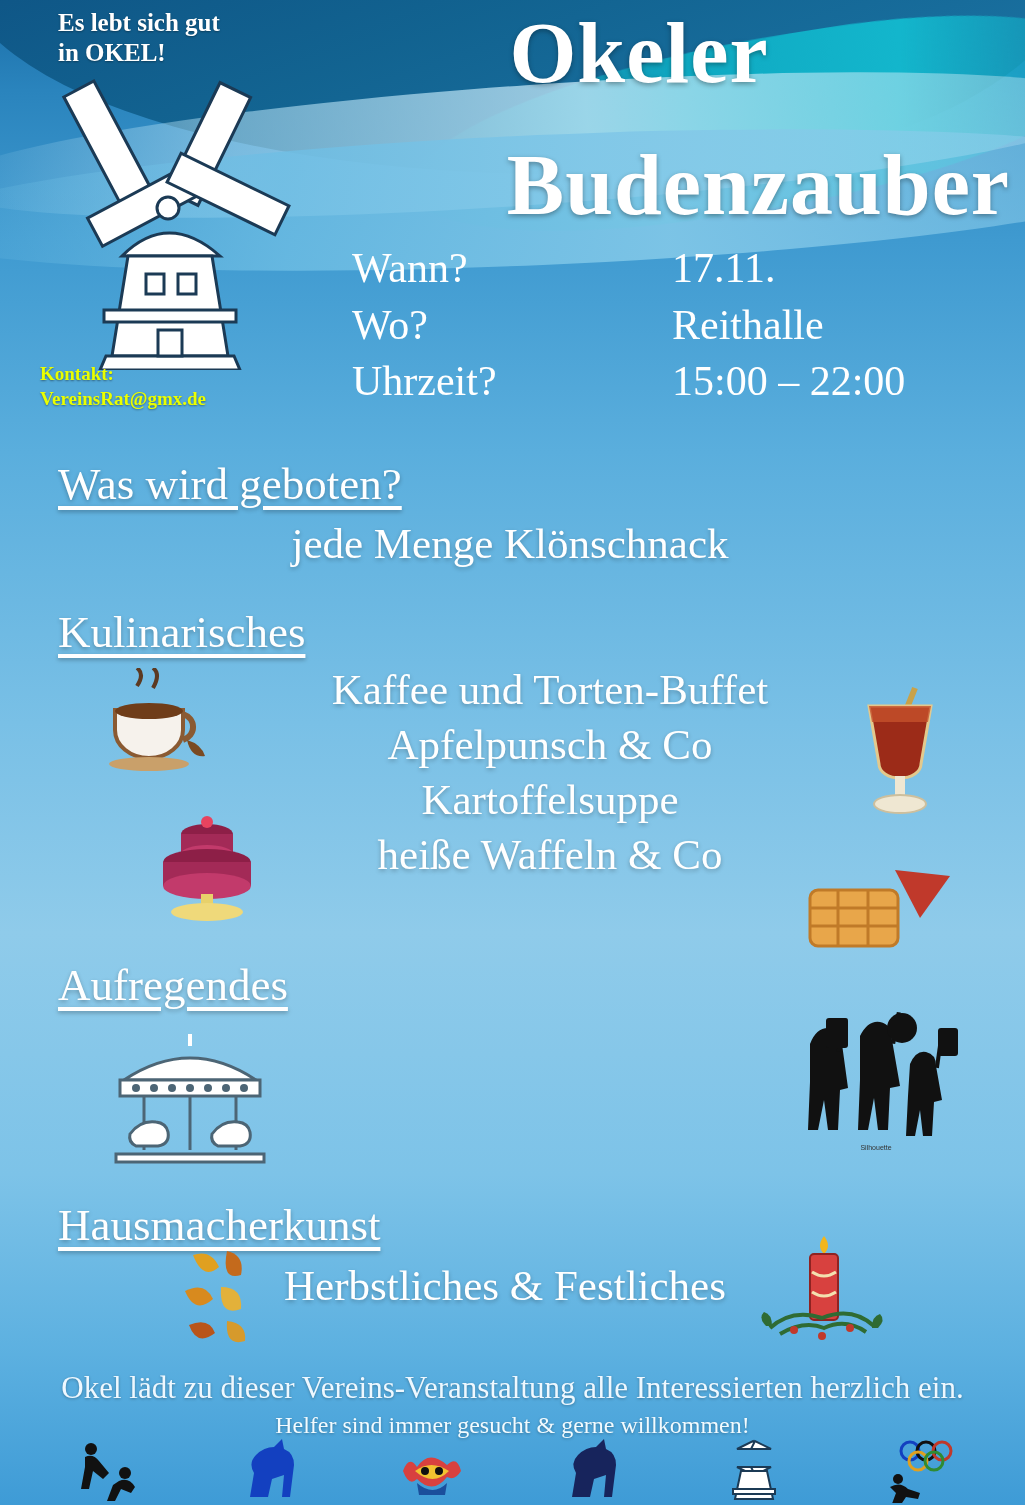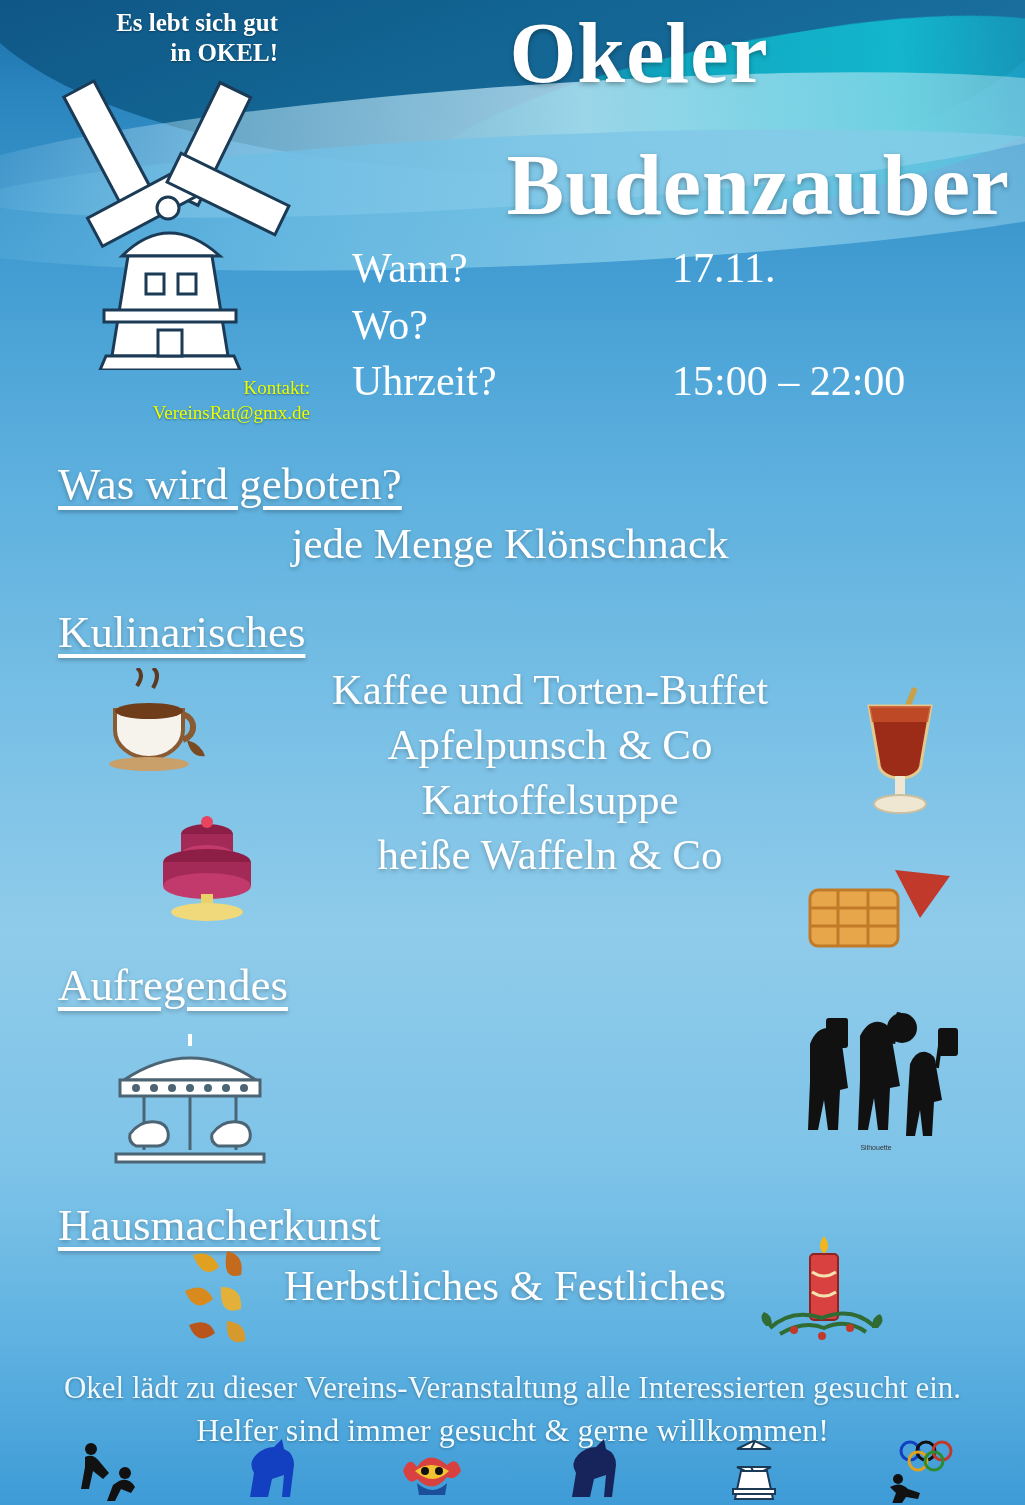--- a/index.html
+++ b/index.html
@@ -73,44 +73,44 @@
     border-radius: 50%;
     transform: rotate(-2.5deg);
   }
 
   
   .slogan {
     position: absolute;
     top: 8px;
     left: 58px;
     width: 220px;
-    text-align: right;
+    text-align: left;
     font-size: 25px;
     line-height: 1.18;
     font-weight: bold;
     color: #ffffff;
     text-shadow: 0 1px 2px rgba(0,0,0,.35);
   }
   .windmill {
     position: absolute;
     top: 60px;
     left: 60px;
     width: 240px;
     height: 310px;
   }
   .contact {
     position: absolute;
-    top: 376px;
+    top: 362px;
     left: 40px;
     width: 270px;
-    text-align: right;
+    text-align: left;
     font-size: 19px;
     line-height: 1.3;
     color: #eaff00;
-    font-weight: normal;
+    font-weight: bold;
     text-shadow: 0 1px 2px rgba(0,0,0,.4);
   }
 
   .title1 {
     position: absolute;
     top: 10px;
     left: 284px;
     width: 710px;
     text-align: center;
     font-size: 86px;
@@ -188,21 +188,21 @@
     font-size: 31px;
     color: #eef8ff;
     text-shadow: 0 1px 3px rgba(0,0,0,.3);
   }
   .footer2 {
     position: absolute;
     top: 1412px;
     left: 0;
     width: 1025px;
     text-align: center;
-    font-size: 32px;
+    font-size: 24px;
     color: #f2fbff;
     text-shadow: 0 1px 3px rgba(0,0,0,.3);
   }
   .club-strip {
     position: absolute;
     bottom: 2px;
     left: 0;
     width: 1025px;
     height: 68px;
     display: flex;
@@ -273,20 +273,21 @@
   <div class="title1">Okeler</div>
   <div class="title2">Budenzauber</div>
 
   <div class="facts">
     <div class="facts-row">
       <div class="facts-q">Wann?</div>
       <div class="facts-a">17.11.</div>
     </div>
     <div class="facts-row">
       <div class="facts-q">Wo?</div>
+      <div class="facts-a">Reithalle</div>
     </div>
     <div class="facts-row">
       <div class="facts-q">Uhrzeit?</div>
       <div class="facts-a">15:00 – 22:00</div>
     </div>
   </div>
 
   <div class="sec-head" id="h-geboten">Was wird geboten?</div>
   <div class="sec-body" id="b-geboten">
     <div>jede Menge Klönschnack</div>
@@ -429,21 +430,21 @@
         <path d="M128 98 q8 -8 2 -14 q-8 2 -8 14z"></path>
       </g>
       <g fill="#c0392b">
         <circle cx="44" cy="100" r="4"></circle>
           <circle cx="100" cy="98" r="4"></circle>
           <circle cx="72" cy="106" r="4"></circle>
       </g>
     </svg>
   </div>
 
-  <div class="footer1">Okel lädt zu dieser Vereins-Veranstaltung alle Interessierten gesucht ein.</div>
+  <div class="footer1">Okel lädt zu dieser Vereins-Veranstaltung alle Interessierten herzlich ein.</div>
   <div class="footer2">Helfer sind immer gesucht &amp; gerne willkommen!</div>
 
   <div class="club-strip">
     <div class="club-logo">
       <svg viewBox="0 0 78 66" width="78" height="66">
         <g fill="#111">
           <circle cx="20" cy="12" r="6"></circle>
           <path d="M14 20 q8 -4 14 4 l10 12 l-6 6 l-10 -8 l-4 18 h-8 l4 -22z"></path>
           <circle cx="54" cy="36" r="6"></circle>
           <path d="M48 44 q10 -4 16 6 l-4 6 l-10 -4 l-6 12 h-8 l6 -16z"></path>

